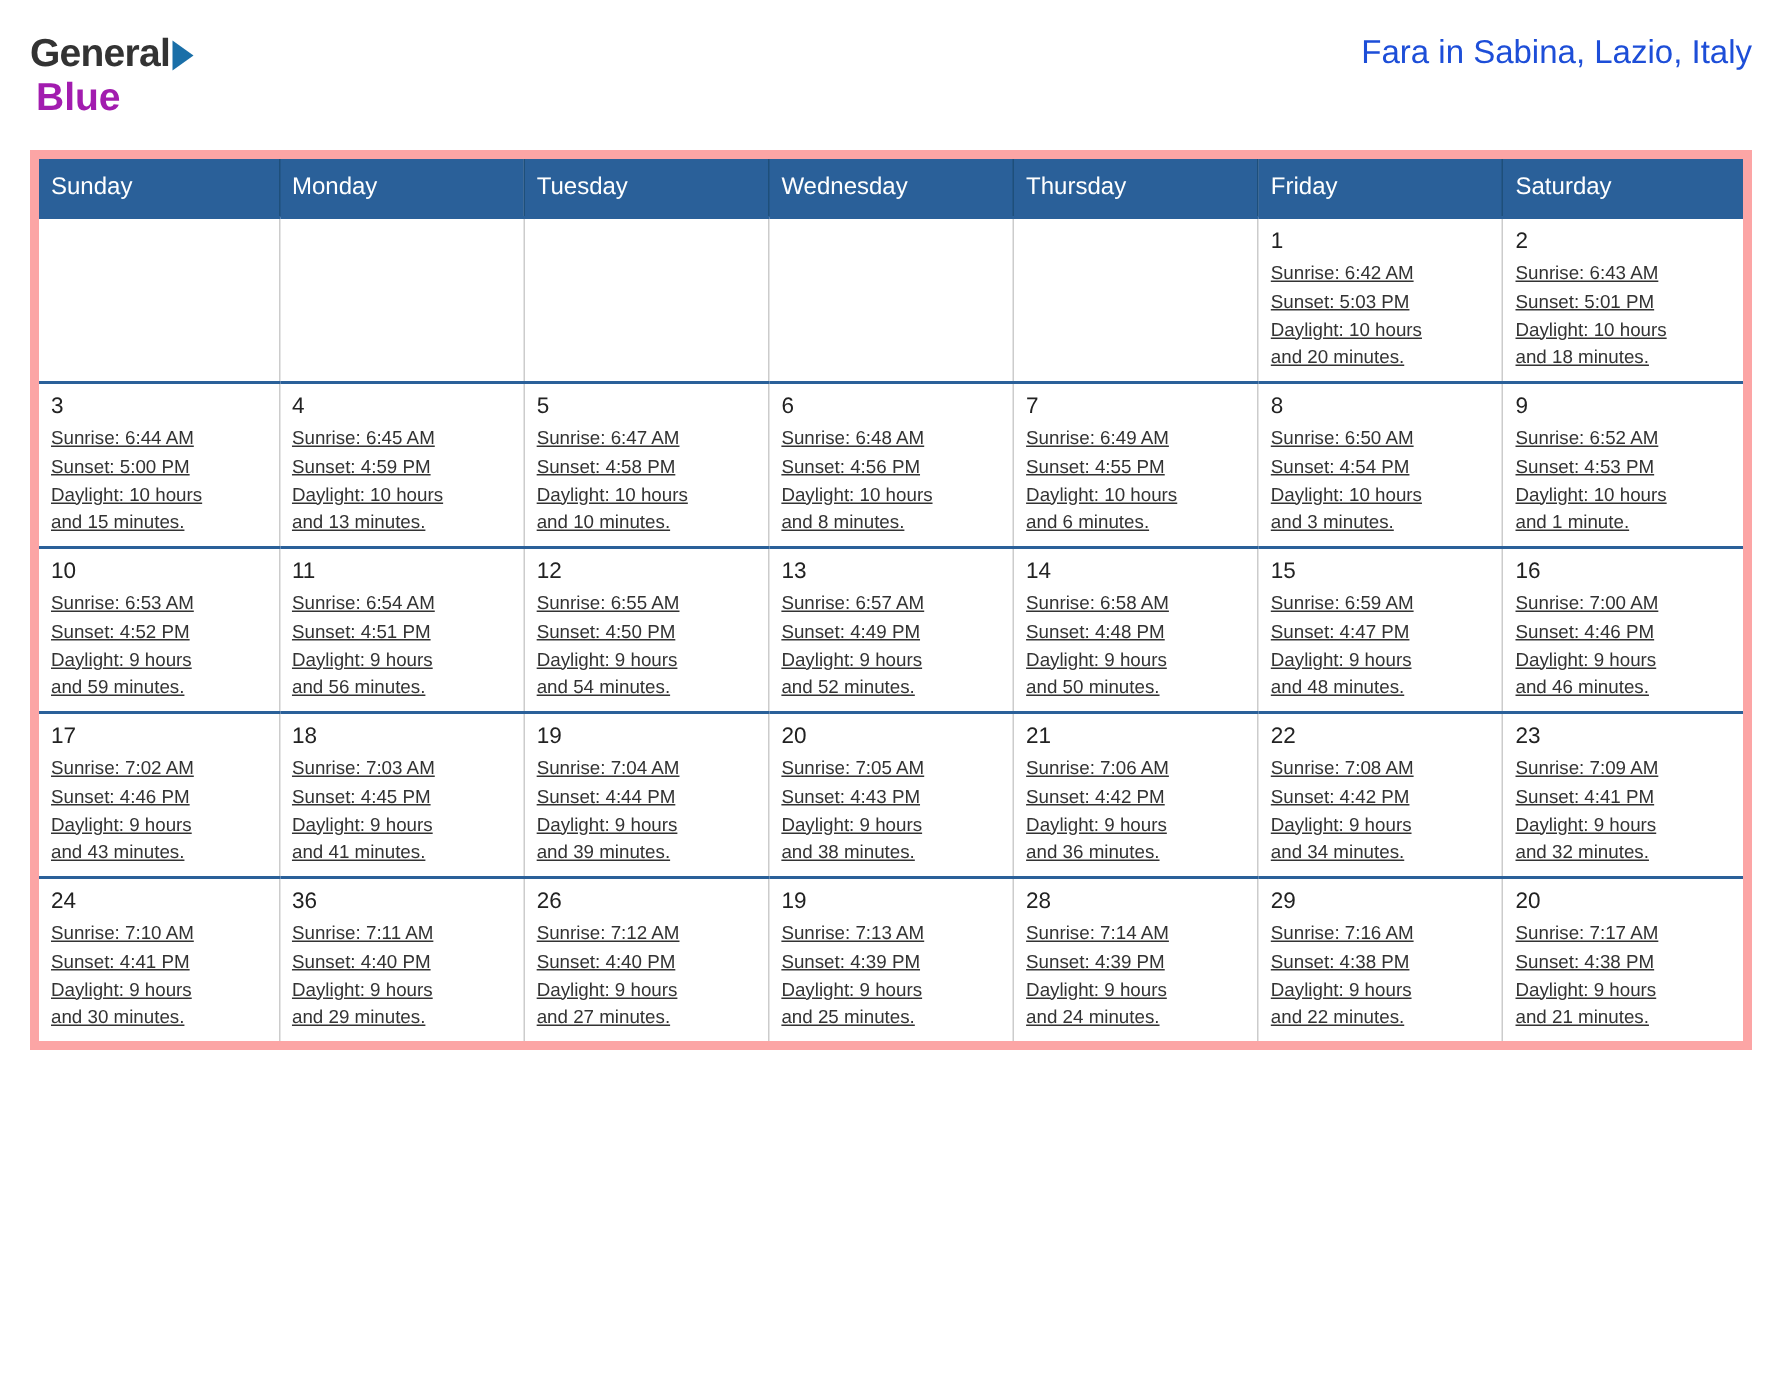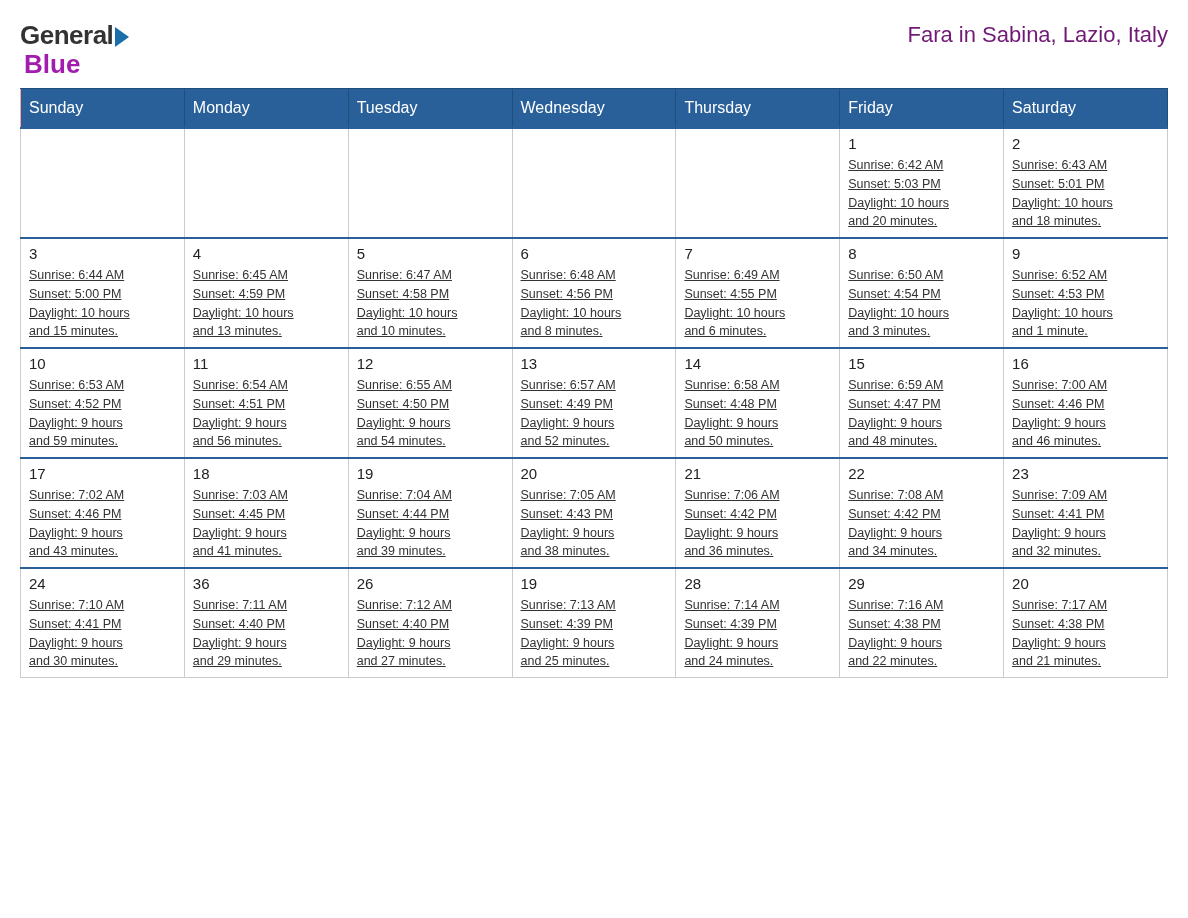--- a/index.html
+++ b/index.html
@@ -7,21 +7,21 @@
       font-family: Arial, sans-serif;
       background: #fff;
       width: 1188px;
       min-height: 918px;
       padding: 20px;
     }
     .header {
       display: flex;
       justify-content: space-between;
       align-items: flex-start;
-      margin-bottom: 8px;
+      margin-bottom: 20px;
     }
     .logo {
       display: flex;
       flex-direction: column;
       align-items: flex-start;
     }
     .logo-top {
       display: flex;
       align-items: center;
     }
@@ -50,27 +50,27 @@
     .title-block {
       text-align: right;
     }
     .month-title {
       font-size: 52px;
       font-weight: normal;
       color: #222;
     }
     .location-title {
       font-size: 22px;
-      color: #701a75;
+      color: #1d4ed8;
       margin-top: 2px;
     }
     .calendar {
       width: 100%;
       border-collapse: collapse;
-      border: 1px solid #fca5a5;
+      border: 6px solid #fca5a5;
     }
     .calendar th {
       background-color: #2a6099;
       color: #fff;
       font-size: 16px;
       font-weight: normal;
       padding: 10px 8px;
       text-align: left;
       border: 1px solid #1e4f7a;
     }

